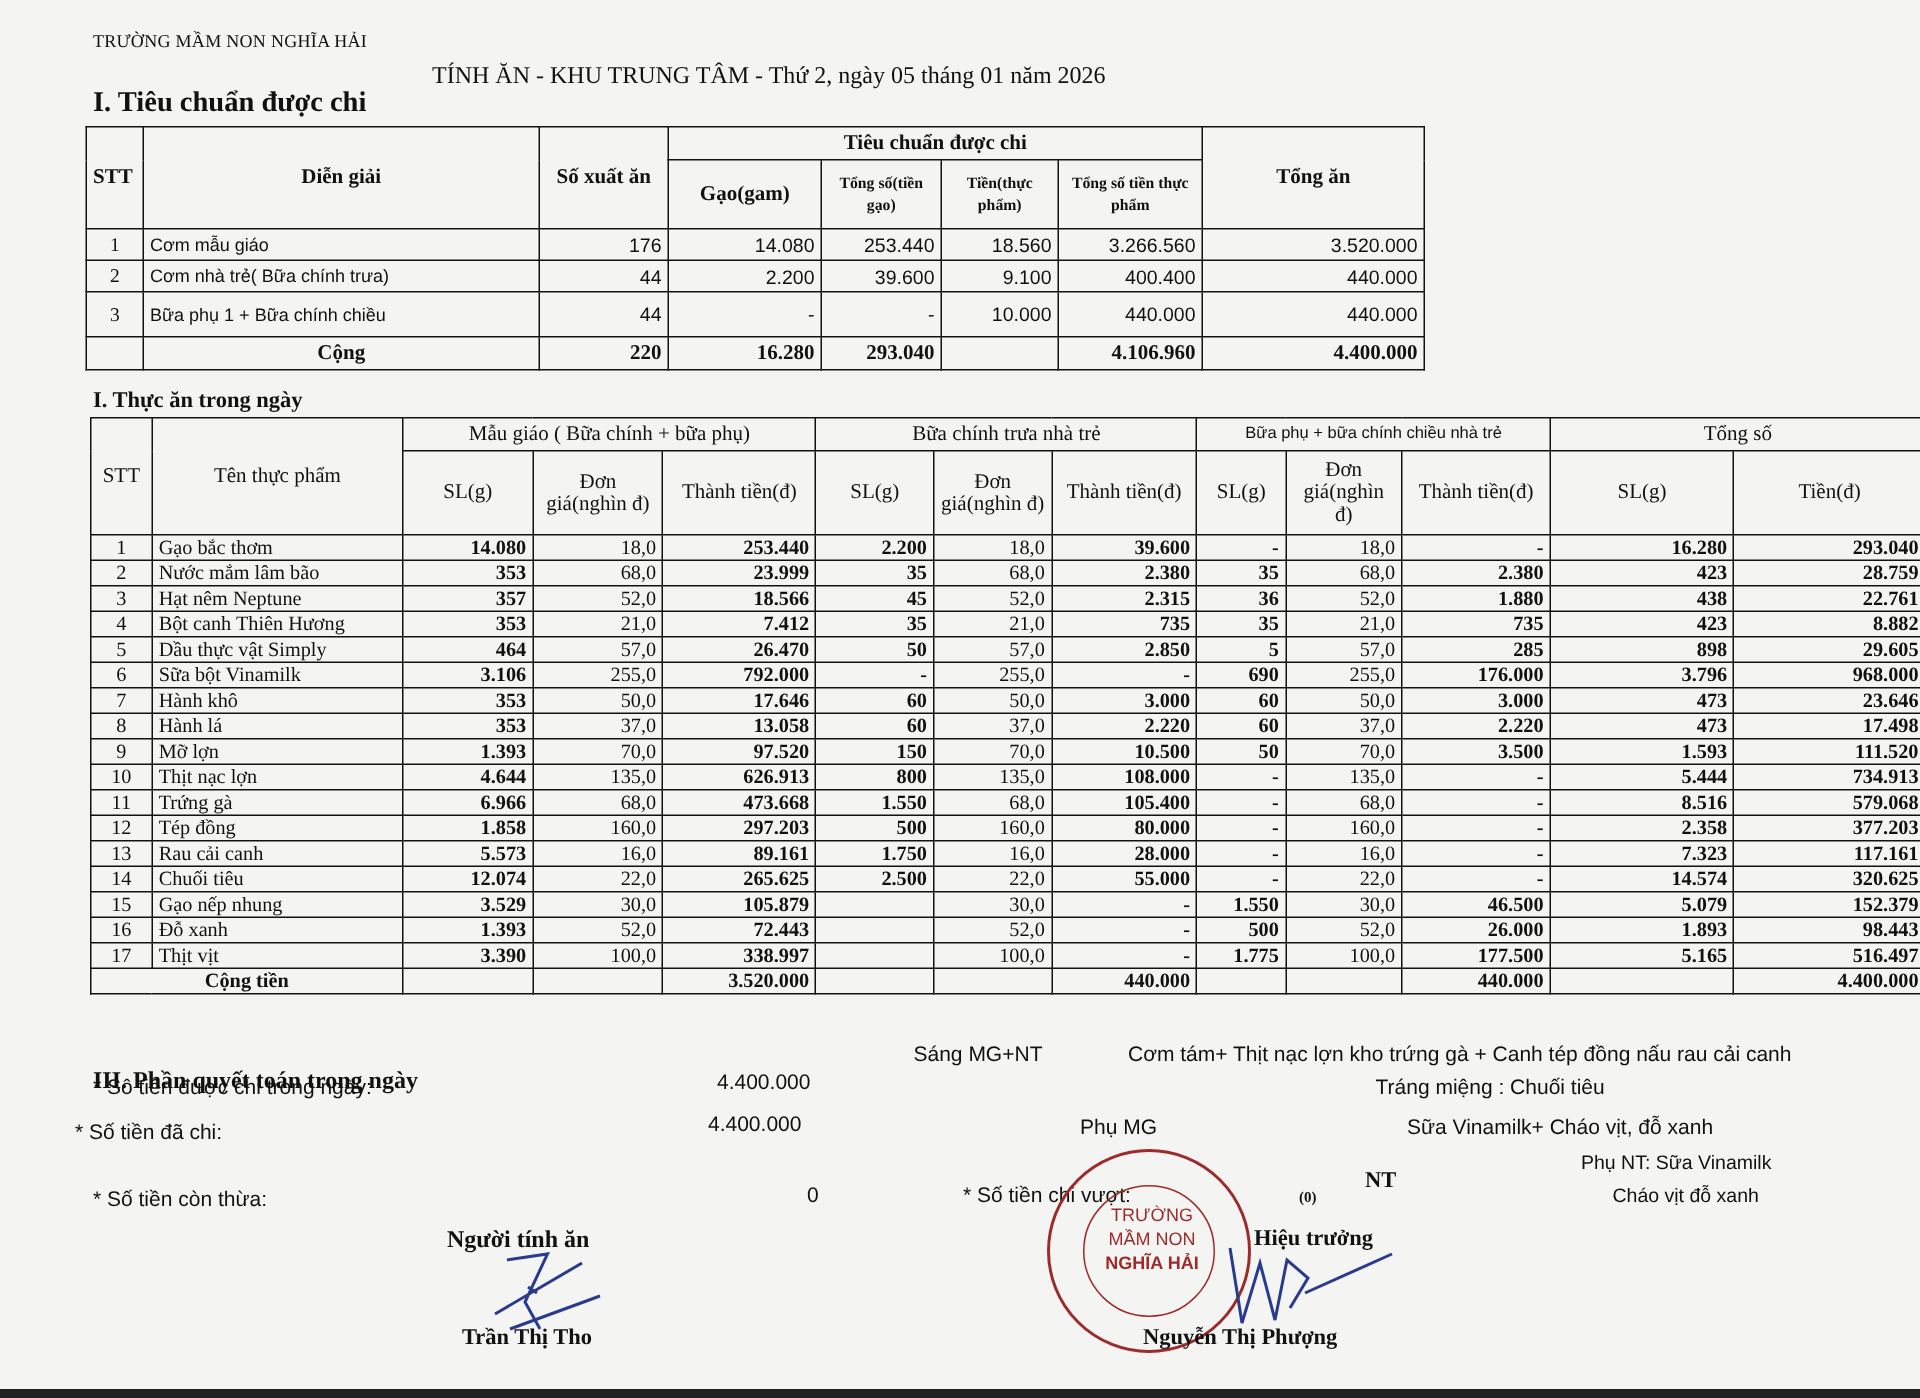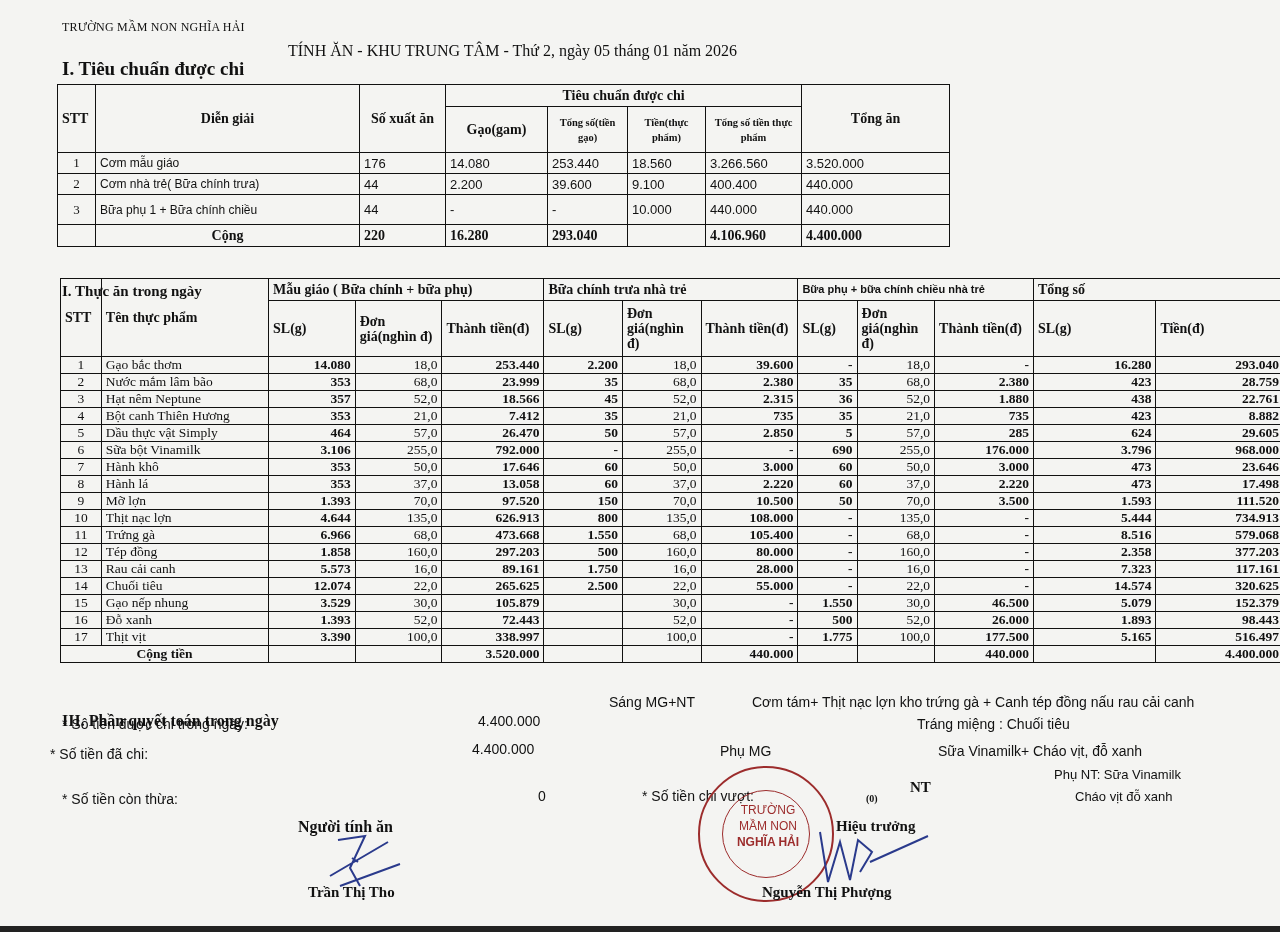--- a/index.html
+++ b/index.html
@@ -5,38 +5,38 @@
   html, body { margin:0; padding:0; }
   body {
     width:1280px; height:932px; overflow:hidden; position:relative;
     background:#f4f4f2; color:#111;
     font-family:"Liberation Serif", "DejaVu Serif", serif;
   }
   .abs { position:absolute; }
   .school { left:62px; top:20px; font-size:12px; letter-spacing:0.2px; }
   .title { left:288px; top:42px; font-size:16px; }
   .sec1 { left:62px; top:58px; font-size:19px; font-weight:bold; }
-  .sec2 { left:62px; top:259px; font-size:15px; font-weight:bold;margin-top:24px; }
+  .sec2 { left:62px; top:259px; font-size:15px; font-weight:bold; }
   .sec3 { left:62px; top:712px; font-size:16px; font-weight:bold; }
 
   table { border-collapse:collapse; position:absolute; table-layout:fixed; }
   td, th { border:1.5px solid #111; padding:0 4px; overflow:hidden; white-space:nowrap; }
 
   
   #t1 { left:57px; top:84px; width:892px; font-family:"Liberation Sans", sans-serif; font-size:13px; font-stretch:condensed; }
   #t1 th { font-family:"Liberation Serif", serif; font-weight:bold; font-size:14px; text-align:center;margin-top:28px; }
   #t1 th.sm { font-size:10.5px; font-weight:bold; line-height:15px; white-space:normal; }
-  #t1 td.num { }
+  #t1 td.num { text-align:right; }
   #t1 td.c { text-align:center; font-family:"Liberation Serif", serif; }
   #t1 td.lbl { font-size:12px; }
   #t1 tr.total td { font-weight:bold; font-family:"Liberation Serif", serif; font-size:14px;margin-top:33px; }
 
   
   #t2 { left:60px; top:278px; width:1224px; font-size:13.5px; }
-  #t2 th { font-weight:bold; text-align:left; font-size:14px; line-height:15px; white-space:normal; }
+  #t2 th { font-weight:normal; text-align:center; font-size:14px; line-height:15px; white-space:normal; }
   #t2 th.tiny { font-size:11px; font-family:"Liberation Sans", sans-serif; }
   #t2 td { height:16px; line-height:16px; }
   #t2 td.c { text-align:center; }
   #t2 td.num { text-align:right; font-weight:bold; }
   #t2 td.price { text-align:right; font-weight:normal;padding-left:24px; }
   #t2 td.name { text-align:left; }
   #t2 tr.total td { font-weight:bold; }
 
   .settle { font-family:Liberation Sans, sans-serif; font-size:14px; font-stretch:condensed; }
   .menu { font-family:"Liberation Sans", sans-serif; font-size:14px;text-align:center; }
@@ -238,21 +238,21 @@
         <td class="name">Dầu thực vật Simply</td>
         <td class="num">464</td>
         <td class="price">57,0</td>
         <td class="num">26.470</td>
         <td class="num">50</td>
         <td class="price">57,0</td>
         <td class="num">2.850</td>
         <td class="num">5</td>
         <td class="price">57,0</td>
         <td class="num">285</td>
-        <td class="num">624</td>
+        <td class="num">898</td>
         <td class="num">29.605</td>
       </tr>
       <tr>
         <td class="c">6</td>
         <td class="name">Sữa bột Vinamilk</td>
         <td class="num">3.106</td>
         <td class="price">255,0</td>
         <td class="num">792.000</td>
         <td class="num">-</td>
         <td class="price">255,0</td>

